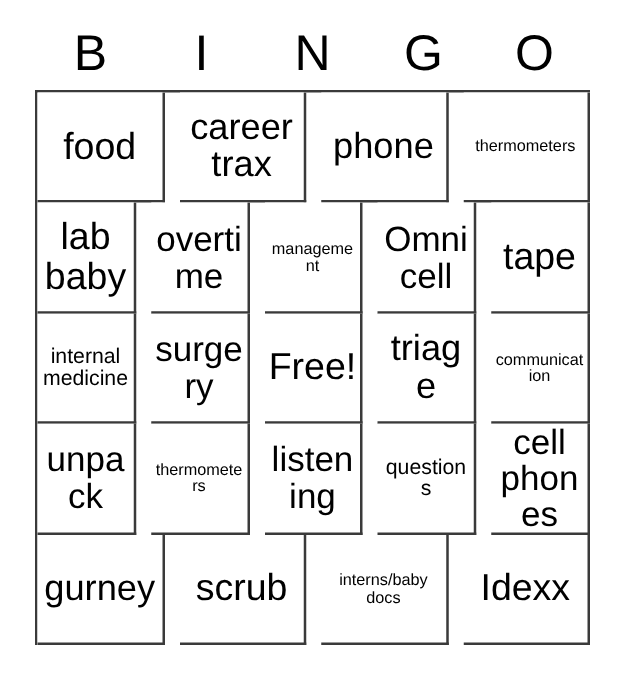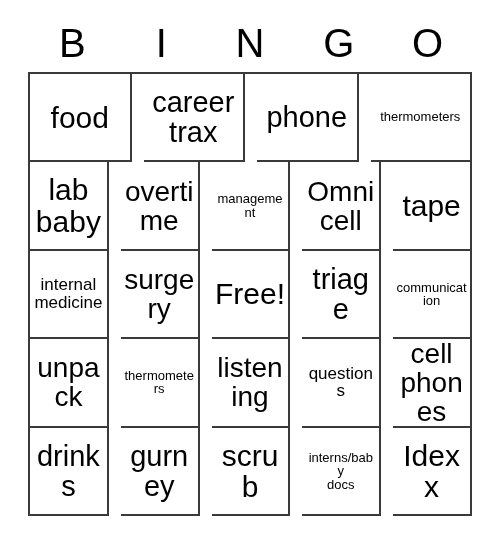--- a/index.html
+++ b/index.html
@@ -163,23 +163,20 @@
           <span class="cell-text sz-sm">questions</span>
         </div>
       <div class="cell">
           <span class="cell-text sz-md">cell
 phones</span>
         </div>
     </div>
 
     <div class="grid-row">
       <div class="cell">
-          <span class="cell-text sz-lg">drinks</span>
-        </div>
-      <div class="cell">
           <span class="cell-text sz-lg">gurney</span>
         </div>
       <div class="cell">
           <span class="cell-text sz-xl">scrub</span>
         </div>
       <div class="cell">
           <span class="cell-text sz-xs">interns/baby
 docs</span>
         </div>
       <div class="cell">

